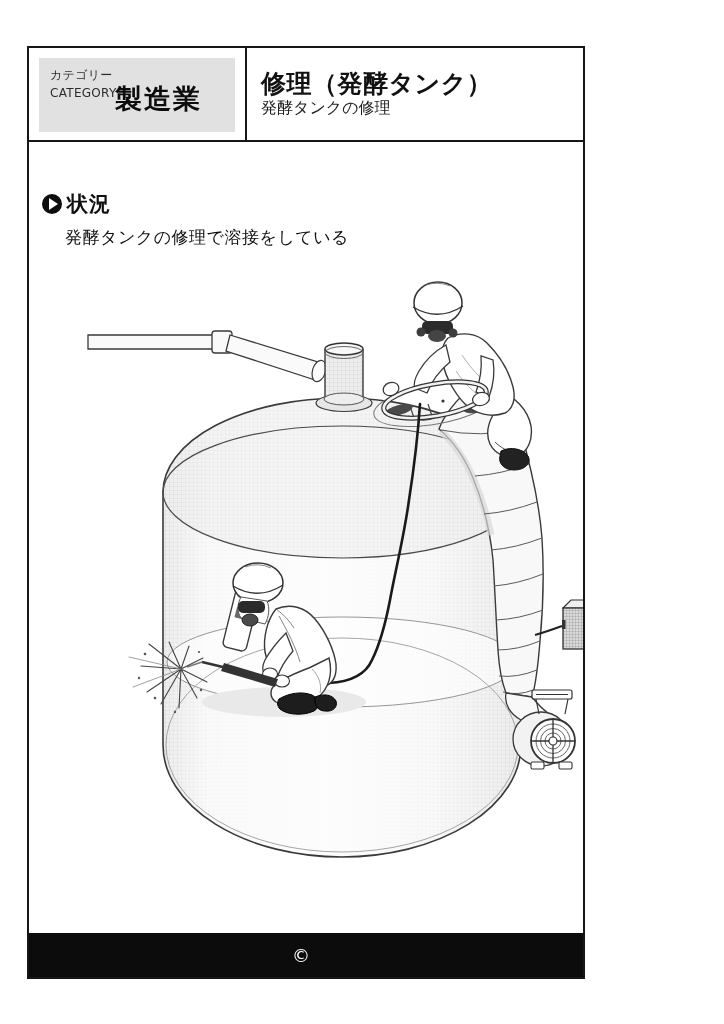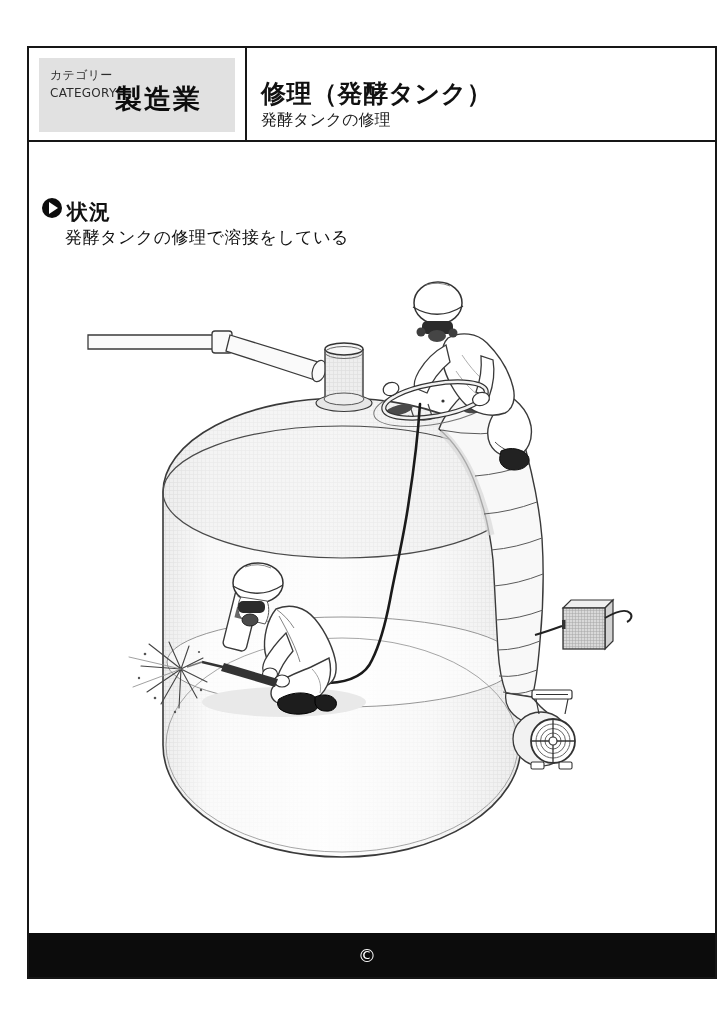--- a/index.html
+++ b/index.html
@@ -2,35 +2,35 @@
 <html><head>
 <meta charset="utf-8">
 <style>
   html,body{margin:0;padding:0;}
   body{
     width:724px;height:1024px;background:#ffffff;position:relative;
     font-family:"DejaVu Sans","Liberation Sans",sans-serif;color:#111;
     -webkit-font-smoothing:antialiased;
   }
   .frame{
-    position:absolute;left:27px;top:46px;width:690px;height:933px;
+    position:absolute;left:27px;top:46px;width:558px;height:933px;
     border:2px solid #161616;box-sizing:border-box;background:#fff;
   }
   
   .header{position:absolute;left:0;top:0;right:0;height:92px;border-bottom:2px solid #161616;display:flex;}
   .header-left{width:216px;border-right:2px solid #161616;position:relative;flex:0 0 auto;}
   .category-box{position:absolute;left:10px;top:10px;width:196px;height:74px;background:#e1e1e1;}
   .cat-labels{position:absolute;left:11px;top:8px;font-size:12px;line-height:1.5;color:#2c2c2c;letter-spacing:.3px;}
   .cat-value{position:absolute;left:76px;top:23px;font-size:27px;font-weight:bold;color:#0d0d0d;letter-spacing:2px;}
-  .header-right{flex:1;padding:34px 10px 0 14px;font-family:Liberation Mono, monospace;}
+  .header-right{flex:1;padding:22px 10px 0 14px;}
   .doc-title{font-size:25px;font-weight:bold;letter-spacing:.5px;line-height:1.1;}
   .doc-subtitle{font-size:16px;color:#1c1c1c;}
   
   .content{position:absolute;left:0;top:94px;right:0;bottom:44px;overflow:hidden;}
-  .situation{position:absolute;left:13px;top:56px;display:flex;}
+  .situation{position:absolute;left:13px;top:48px;display:flex;align-items:center;}
   .situation-icon{width:20px;height:20px;border-radius:50%;background:#0d0d0d;position:relative;flex:0 0 auto;}
   .situation-icon .tri{
     position:absolute;left:7px;top:4px;width:0;height:0;
     border-left:9px solid #fff;border-top:6px solid transparent;border-bottom:6px solid transparent;
   }
   .situation-title{font-size:21px;font-weight:bold;margin-left:5px;letter-spacing:1px;}
   .situation-desc{position:absolute;left:36px;top:84px;font-size:17px;letter-spacing:.5px;}
   .illustration{position:absolute;left:0;top:0;width:665px;height:793px;}
   
   .footer{

